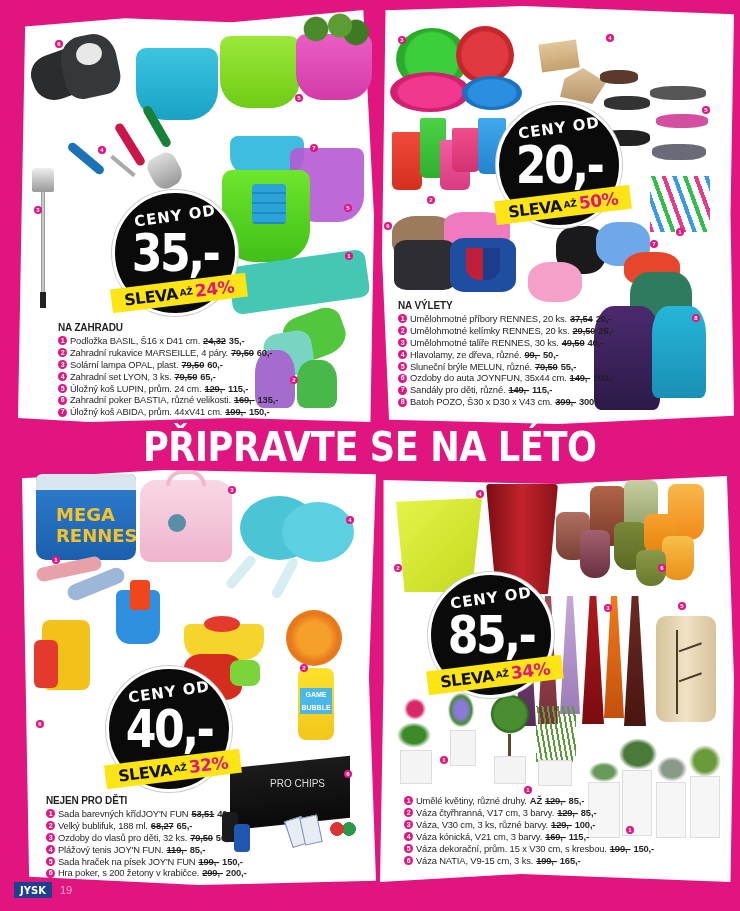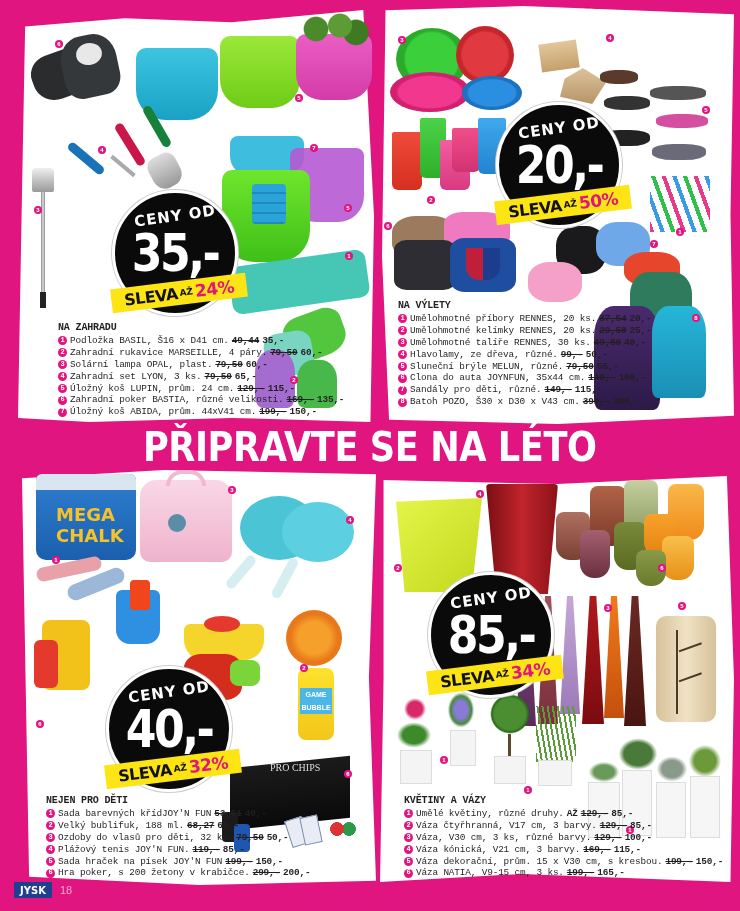--- a/index.html
+++ b/index.html
@@ -14,21 +14,21 @@
 
   .banner { position: absolute; left: 0; top: 424px; width: 740px; height: 46px; display: flex; align-items: center; justify-content: center; }
   .banner-text { color: #ffffff; font-weight: 700; font-size: 40px; letter-spacing: -0.5px; font-family: "DejaVu Sans", sans-serif; transform: scaleX(0.88); }
 
   .watermark { position: absolute; left: 510px; top: 2px; width: 230px; height: 68px; }
   .wm-title { font-family: "Liberation Serif", serif; font-size: 36px; line-height: 38px; color: #111; white-space: nowrap; }
   .wm-title .red { color: #cc1010; }
   .wm-sub { font-size: 14px; margin-left: 34px; color: #222; white-space: nowrap; }
   .wm-sub .red { color: #cc1010; }
 
-  .item-list { position: absolute; font-size: 9.4px; line-height: 11.9px; color: #231f20; font-family: Liberation Mono, monospace; letter-spacing: -0.15px; }
+  .item-list { position: absolute; font-size: 9.4px; line-height: 11.9px; color: #231f20; font-family: Liberation Sans, sans-serif; letter-spacing: -0.15px; }
   .list-title { font-weight: 700; font-size: 10px; margin-bottom: 1px; }
   .item-row { display: flex; align-items: center; white-space: nowrap; }
   .bullet { display: inline-flex; width: 9px; height: 9px; border-radius: 50%; background: #e0157f; color: #fff; font-size: 7px; font-weight: 700; align-items: center; justify-content: center; margin-right: 3px; flex-shrink: 0; }
   .old-price { text-decoration: line-through; font-weight: 700; margin-left: 3px; }
   .new-price { font-weight: 700; margin-left: 3px; }
   .prefix { font-weight: 700; margin-left: 3px; }
 
   .badge { position: absolute; width: 126px; height: 126px; border-radius: 50%; background: #0a0a0a; border: 3px solid #fff; box-shadow: 0 0 0 1px #ccc; }
   .badge-top { position: absolute; top: 14px; left: 0; width: 100%; text-align: center; color: #fff; font-weight: 700; font-size: 15px; font-family: "DejaVu Sans", sans-serif; transform: rotate(-8deg); letter-spacing: 1px; }
   .badge-price { position: absolute; top: 30px; left: 0; width: 100%; text-align: center; color: #fff; font-weight: 700; font-size: 52px; font-family: "DejaVu Sans", sans-serif; letter-spacing: -3px; transform: scaleX(0.85); }
@@ -110,21 +110,21 @@
     <span class="sleva-az">AŽ</span>
     <span class="sleva-pct">24%</span>
   </div>
 </div>
 
 <div class="item-list" style="left:58px;top:322px;">
   <div class="list-title">NA ZAHRADU</div>
   <div class="item-row">
       <span class="bullet">1</span>
       <span>Podložka BASIL, Š16 x D41 cm.</span>
-      <span class="old-price">49,44</span>
+      <span class="old-price">24,32</span>
       <span class="new-price">35,-</span>
     </div>
   <div class="item-row">
       <span class="bullet">2</span>
       <span>Zahradní rukavice MARSEILLE, 4 páry.</span>
       <span class="old-price">79,50</span>
       <span class="new-price">60,-</span>
     </div>
   <div class="item-row">
       <span class="bullet">3</span>
@@ -257,21 +257,21 @@
       <span class="new-price">50,-</span>
     </div>
   <div class="item-row">
       <span class="bullet">5</span>
       <span>Sluneční brýle MELUN, různé.</span>
       <span class="old-price">79,50</span>
       <span class="new-price">55,-</span>
     </div>
   <div class="item-row">
       <span class="bullet">6</span>
-      <span>Clona do auta JOYNFUN, 35x44 cm.</span>
+      <span>Ozdoby do auta JOYNFUN, 35x44 cm.</span>
       <span class="old-price">149,-</span>
       <span class="new-price">100,-</span>
     </div>
   <div class="item-row">
       <span class="bullet">7</span>
       <span>Sandály pro děti, různé.</span>
       <span class="old-price">149,-</span>
       <span class="new-price">115,-</span>
     </div>
   <div class="item-row">
@@ -283,21 +283,21 @@
 </div>
 
 <div class="banner">
   <div class="banner-text">PŘIPRAVTE SE NA LÉTO</div>
 </div>
 
 <div class="panel panel-bl"></div>
 
 <div class="shape" style="left:36px;top:474px;width:100px;height:86px;background:linear-gradient(#2f7fd0,#1b5fae);border-radius:6px 6px 10px 10px;">
   <div style="position:absolute;left:0;top:0;width:100px;height:16px;background:#d9e6ef;border-radius:6px 6px 0 0;"></div>
-  <div style="position:absolute;left:20px;top:30px;font-size:18px;font-weight:700;color:#f5c22a;font-family:'DejaVu Sans',sans-serif;">MEGA CHALK</div>
+  <div style="position:absolute;left:20px;top:30px;font-size:18px;font-weight:700;color:#f5c22a;font-family:'DejaVu Sans',sans-serif;">MEGA RENNES</div>
 </div>
 <div class="shape" style="left:36px;top:562px;width:90px;height:30px;">
   <div style="position:absolute;left:0;top:0;width:66px;height:14px;background:#e8a1a8;border-radius:7px;transform:rotate(-12deg);"></div>
   <div style="position:absolute;left:30px;top:14px;width:60px;height:16px;background:#9bb8d8;border-radius:8px;transform:rotate(-22deg);"></div>
 </div>
 <div class="num-dot" style="left:52px;top:556px;">1</div>
 
 <div class="shape" style="left:140px;top:480px;width:92px;height:82px;background:linear-gradient(#f9d7e6,#efb3cc);border-radius:16px 16px 10px 10px;">
   <div style="position:absolute;left:26px;top:-10px;width:40px;height:16px;border:4px solid #f3b8cf;border-bottom:none;border-radius:16px 16px 0 0;"></div>
   <div style="position:absolute;left:28px;top:34px;width:18px;height:18px;background:#5a8ea8;border-radius:50%;"></div>
@@ -326,21 +326,21 @@
 
 <div class="shape" style="left:280px;top:610px;width:70px;height:134px;">
   <div style="position:absolute;left:6px;top:0;width:56px;height:56px;background:radial-gradient(circle,#f6a02c 40%,#e8791a 60%);border-radius:50%;"></div>
   <div style="position:absolute;left:18px;top:58px;width:36px;height:72px;background:linear-gradient(#fde22c,#f2c61a);border-radius:8px;"></div>
   <div style="position:absolute;left:20px;top:78px;width:32px;height:26px;background:#4bb6e8;font-size:7px;color:#fff;font-weight:700;text-align:center;line-height:13px;">GAME BUBBLE</div>
 </div>
 <div class="num-dot" style="left:300px;top:664px;">2</div>
 
 <div class="shape" style="left:228px;top:762px;width:130px;height:102px;">
   <div style="position:absolute;left:2px;top:0;width:120px;height:62px;background:linear-gradient(#1b1b1b,#0a0a0a);transform:skewY(-6deg);"></div>
-  <div style="position:absolute;left:42px;top:0;font-size:10px;color:#ddd;font-family:Liberation Serif, serif;">PRO CHIPS</div>
+  <div style="position:absolute;left:42px;top:16px;font-size:10px;color:#ddd;font-family:Liberation Sans, sans-serif;">PRO CHIPS</div>
   <div style="position:absolute;left:-6px;top:50px;width:16px;height:30px;background:#1a1a1a;border-radius:4px;"></div>
   <div style="position:absolute;left:6px;top:62px;width:16px;height:28px;background:#1f56b0;border-radius:4px;"></div>
   <div style="position:absolute;left:60px;top:56px;width:18px;height:28px;background:#e8ecf4;border:1px solid #7a8ab0;transform:rotate(-18deg);"></div>
   <div style="position:absolute;left:74px;top:54px;width:18px;height:28px;background:#e8ecf4;border:1px solid #7a8ab0;transform:rotate(-12deg);"></div>
   <div style="position:absolute;left:100px;top:60px;width:30px;height:14px;background:radial-gradient(circle at 30% 50%,#d33 30%,transparent 32%),radial-gradient(circle at 70% 50%,#2a9a4a 30%,transparent 32%);"></div>
 </div>
 <div class="num-dot" style="left:344px;top:770px;">6</div>
 
 <div class="badge" style="left:106px;top:666px;">
   <div class="badge-top">CENY OD</div>
@@ -461,21 +461,20 @@
   <div class="badge-top">CENY OD</div>
   <div class="badge-price">85,-</div>
   <div class="badge-sleva">
     <span class="sleva-word">SLEVA</span>
     <span class="sleva-az">AŽ</span>
     <span class="sleva-pct">34%</span>
   </div>
 </div>
 
 <div class="item-list" style="left:404px;top:795px;">
-  <div class="list-title">KVĚTINY A VÁZY</div>
   <div class="item-row">
       <span class="bullet">1</span>
       <span>Umělé květiny, různé druhy.</span>
       <span class="prefix">AŽ</span>
       <span class="old-price">129,-</span>
       <span class="new-price">85,-</span>
     </div>
   <div class="item-row">
       <span class="bullet">2</span>
       <span>Váza čtyřhranná, V17 cm, 3 barvy.</span>
@@ -502,13 +501,13 @@
     </div>
   <div class="item-row">
       <span class="bullet">6</span>
       <span>Váza NATIA, V9-15 cm, 3 ks.</span>
       <span class="old-price">199,-</span>
       <span class="new-price">165,-</span>
     </div>
 </div>
 
 <div class="footer-logo">JYSK</div>
-<div class="page-num">18</div>
+<div class="page-num">19</div>
 
 </body></html>

